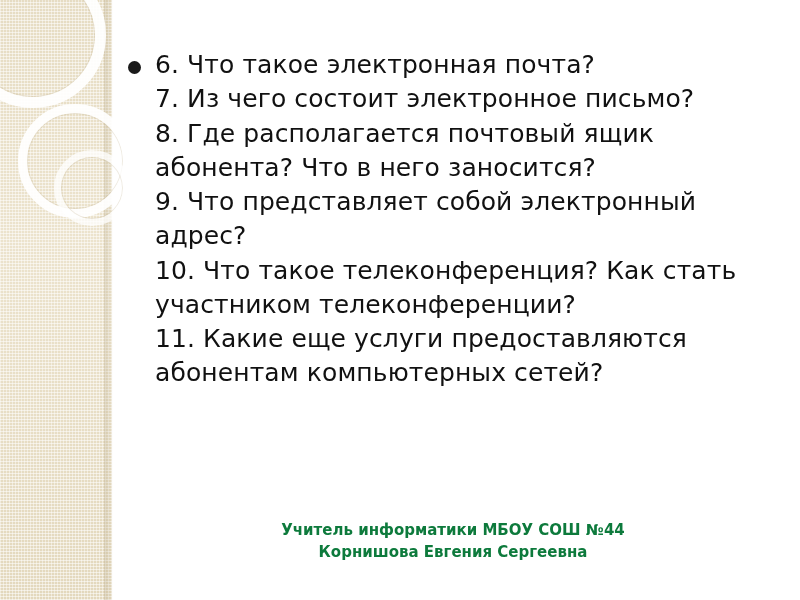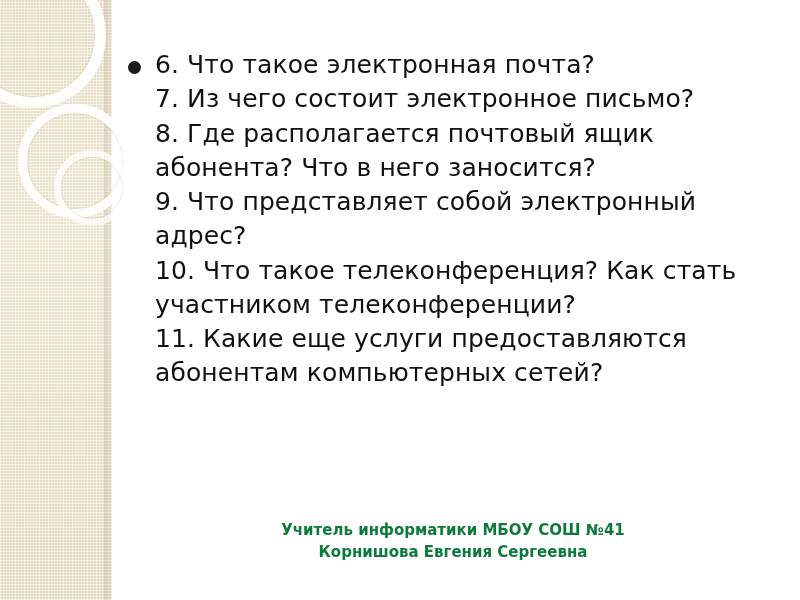--- a/index.html
+++ b/index.html
@@ -130,16 +130,16 @@
       <div class="bullet-dot"></div>
       <div class="body-text">6. Что такое электронная почта?
 7. Из чего состоит электронное письмо?
 8. Где располагается почтовый ящик абонента? Что в него заносится?
 9. Что представляет собой электронный адрес?
 10. Что такое телеконференция? Как стать участником телеконференции?
 11. Какие еще услуги предоставляются абонентам компьютерных сетей?</div>
     </div>
   </div>
 
-  <div class="footer-credit">Учитель информатики МБОУ СОШ №41
+  <div class="footer-credit">Учитель информатики МБОУ СОШ №44
 Корнишова Евгения Сергеевна</div>
 
 </div>
 
 </body></html>

